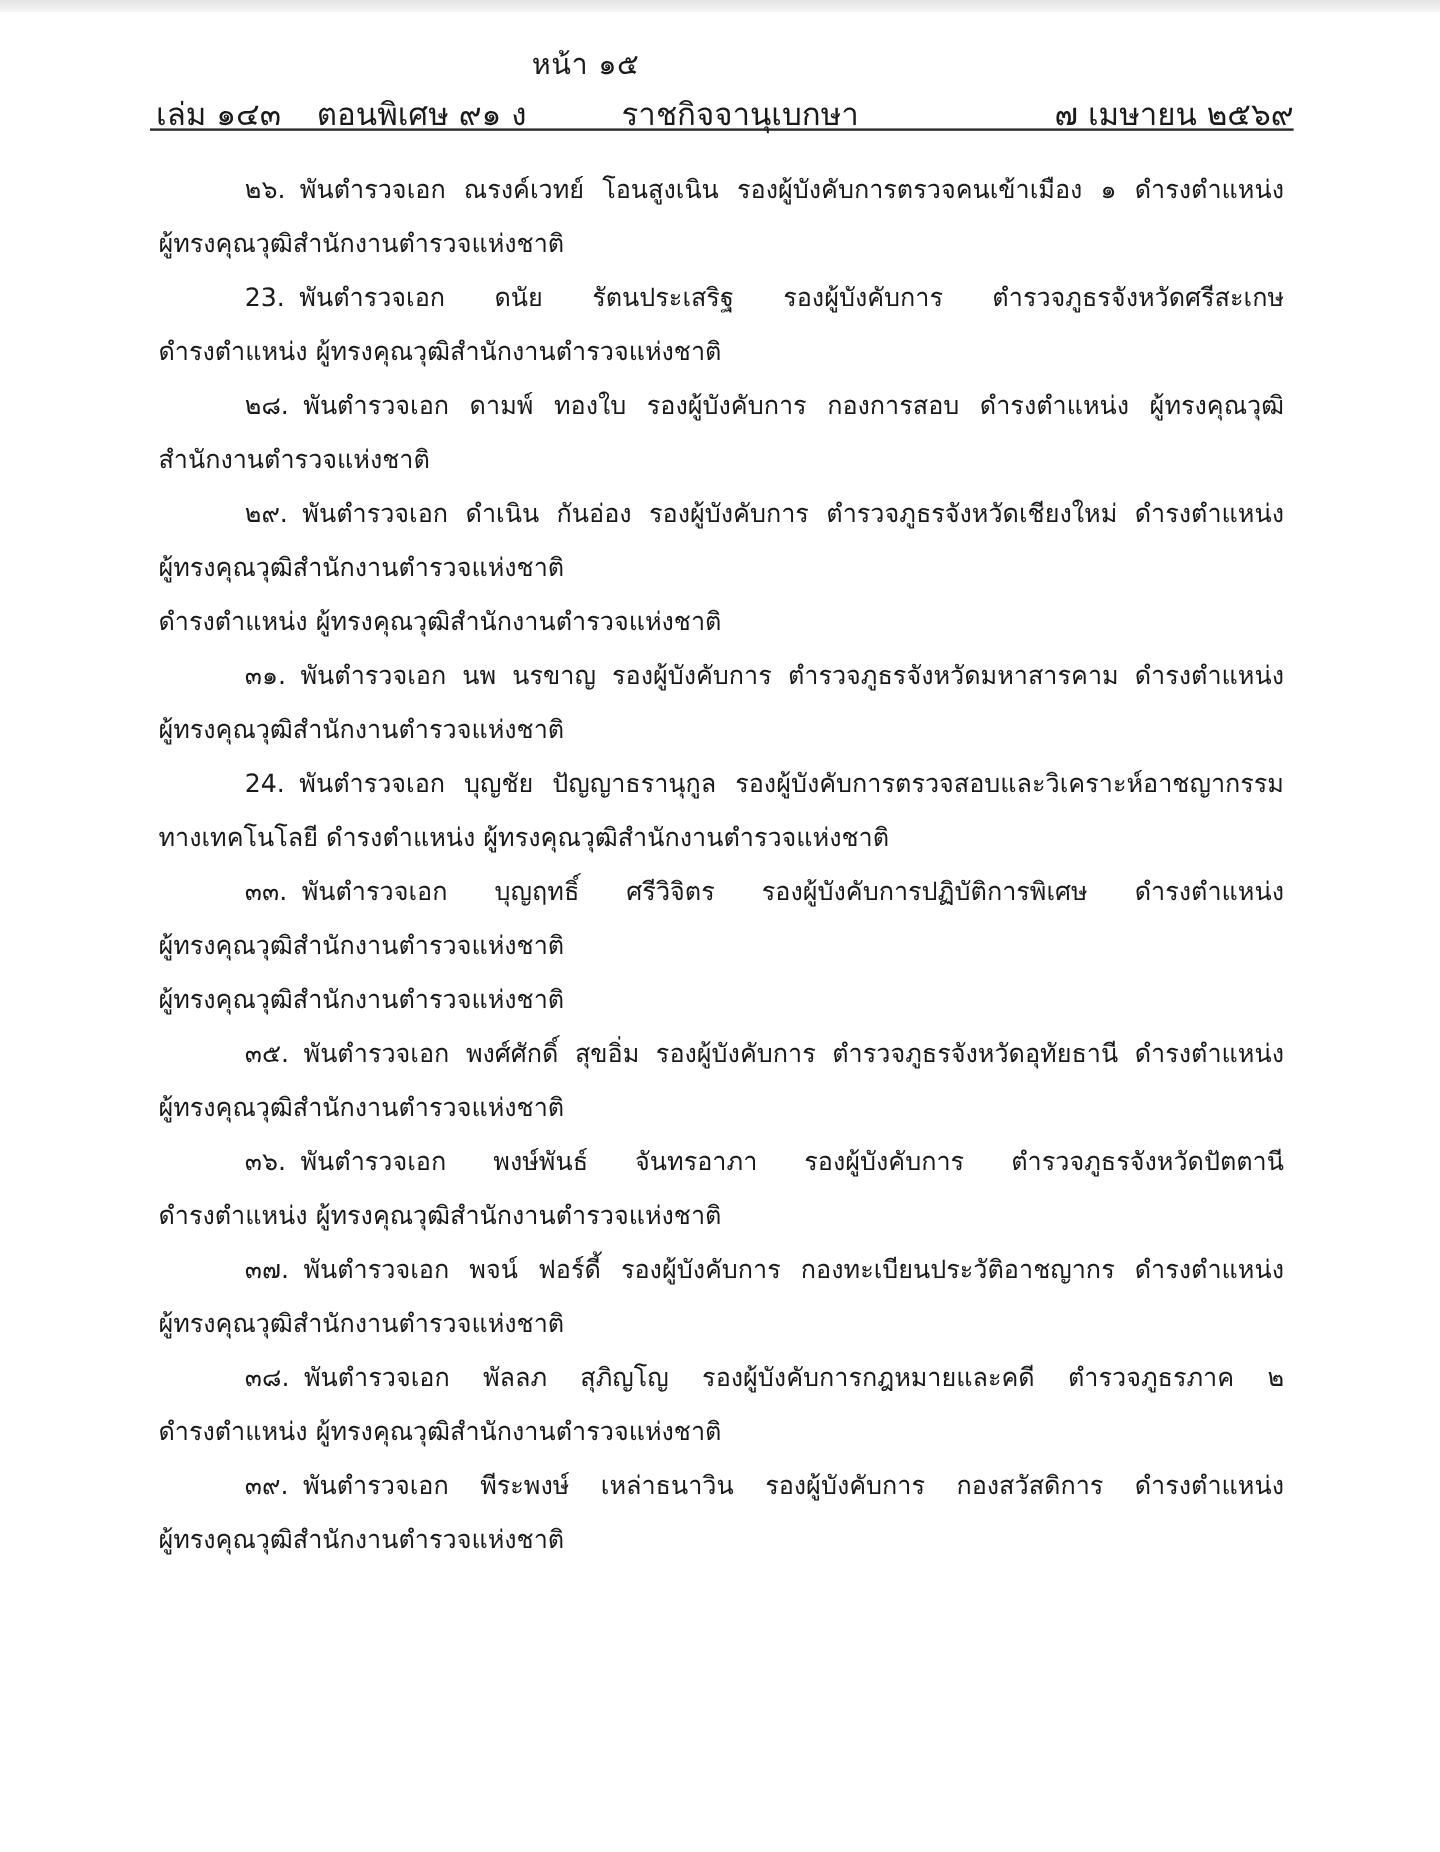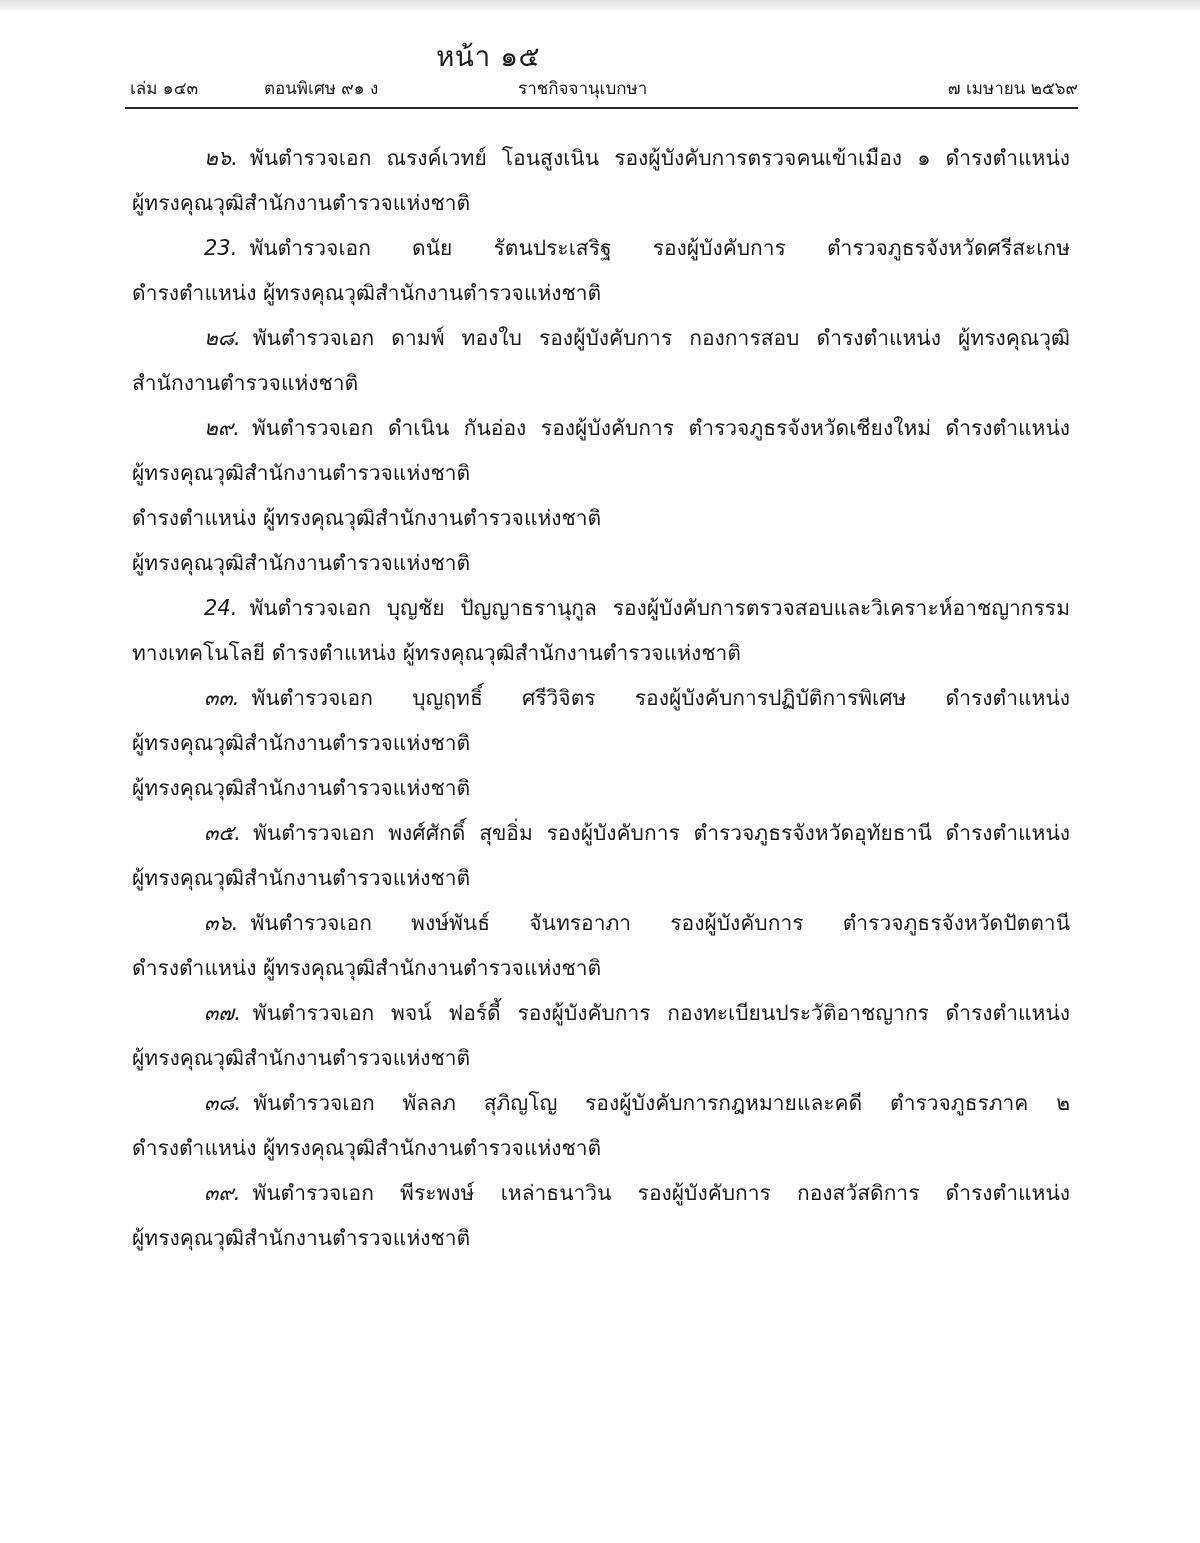--- a/index.html
+++ b/index.html
@@ -23,30 +23,30 @@
     .page {
       position: absolute;
       left: 0; top: 0;
       width: 1200px; height: 1543px;
     }
     .page-number {
       position: absolute;
       top: 34px;
       left: 0; width: 976px;
       text-align: center;
-      font-size: 28px;
+      font-size: 24px;
       letter-spacing: 0.5px;
     }
     .running-head {
       position: absolute;
       top: 74px;
       left: 130px;
       width: 948px;
       height: 30px;
-      font-size: 17px;
+      font-size: 26px;
     }
     .running-head span { position: absolute; top: 0; white-space: nowrap; }
     .rh-volume { left: 0; }
     .rh-issue { left: 134px; }
     .rh-gazette { left: 388px; }
     .rh-date { right: 0; }
     .header-rule {
       position: absolute;
       top: 107px;
       left: 125px;
@@ -70,21 +70,21 @@
       display: block;
       padding-left: 72px;
       white-space: nowrap;
       text-align: justify;
       text-align-last: justify;
     }
     .entry .second-line {
       display: block;
       white-space: nowrap;
     }
-    .entry .num { margin-right: 12px; font-style: italic; }
+    .entry .num { margin-right: 12px; }
   </style>
 </head>
 <body>
 
 <div class="top-band"></div>
 
 <div class="page">
 
   <div class="page-number">หน้า ๑๕</div>
 
@@ -117,20 +117,21 @@
     <div class="entry">
       <span class="first-line"><span class="num">๒๙.</span><span>พันตำรวจเอก ดำเนิน กันอ่อง รองผู้บังคับการ ตำรวจภูธรจังหวัดเชียงใหม่ ดำรงตำแหน่ง</span></span>
       <span class="second-line">ผู้ทรงคุณวุฒิสำนักงานตำรวจแห่งชาติ</span>
     </div>
 
     <div class="entry">
       <span class="second-line">ดำรงตำแหน่ง ผู้ทรงคุณวุฒิสำนักงานตำรวจแห่งชาติ</span>
     </div>
 
     <div class="entry">
+      <span class="first-line"><span class="num">๓๑.</span><span>พันตำรวจเอก นพ นรขาญ รองผู้บังคับการ ตำรวจภูธรจังหวัดมหาสารคาม ดำรงตำแหน่ง</span></span>
       <span class="second-line">ผู้ทรงคุณวุฒิสำนักงานตำรวจแห่งชาติ</span>
     </div>
 
     <div class="entry">
       <span class="first-line"><span class="num">24.</span><span>พันตำรวจเอก บุญชัย ปัญญาธรานุกูล รองผู้บังคับการตรวจสอบและวิเคราะห์อาชญากรรม</span></span>
       <span class="second-line">ทางเทคโนโลยี ดำรงตำแหน่ง ผู้ทรงคุณวุฒิสำนักงานตำรวจแห่งชาติ</span>
     </div>
 
     <div class="entry">
       <span class="first-line"><span class="num">๓๓.</span><span>พันตำรวจเอก บุญฤทธิ์ ศรีวิจิตร รองผู้บังคับการปฏิบัติการพิเศษ ดำรงตำแหน่ง</span></span>

